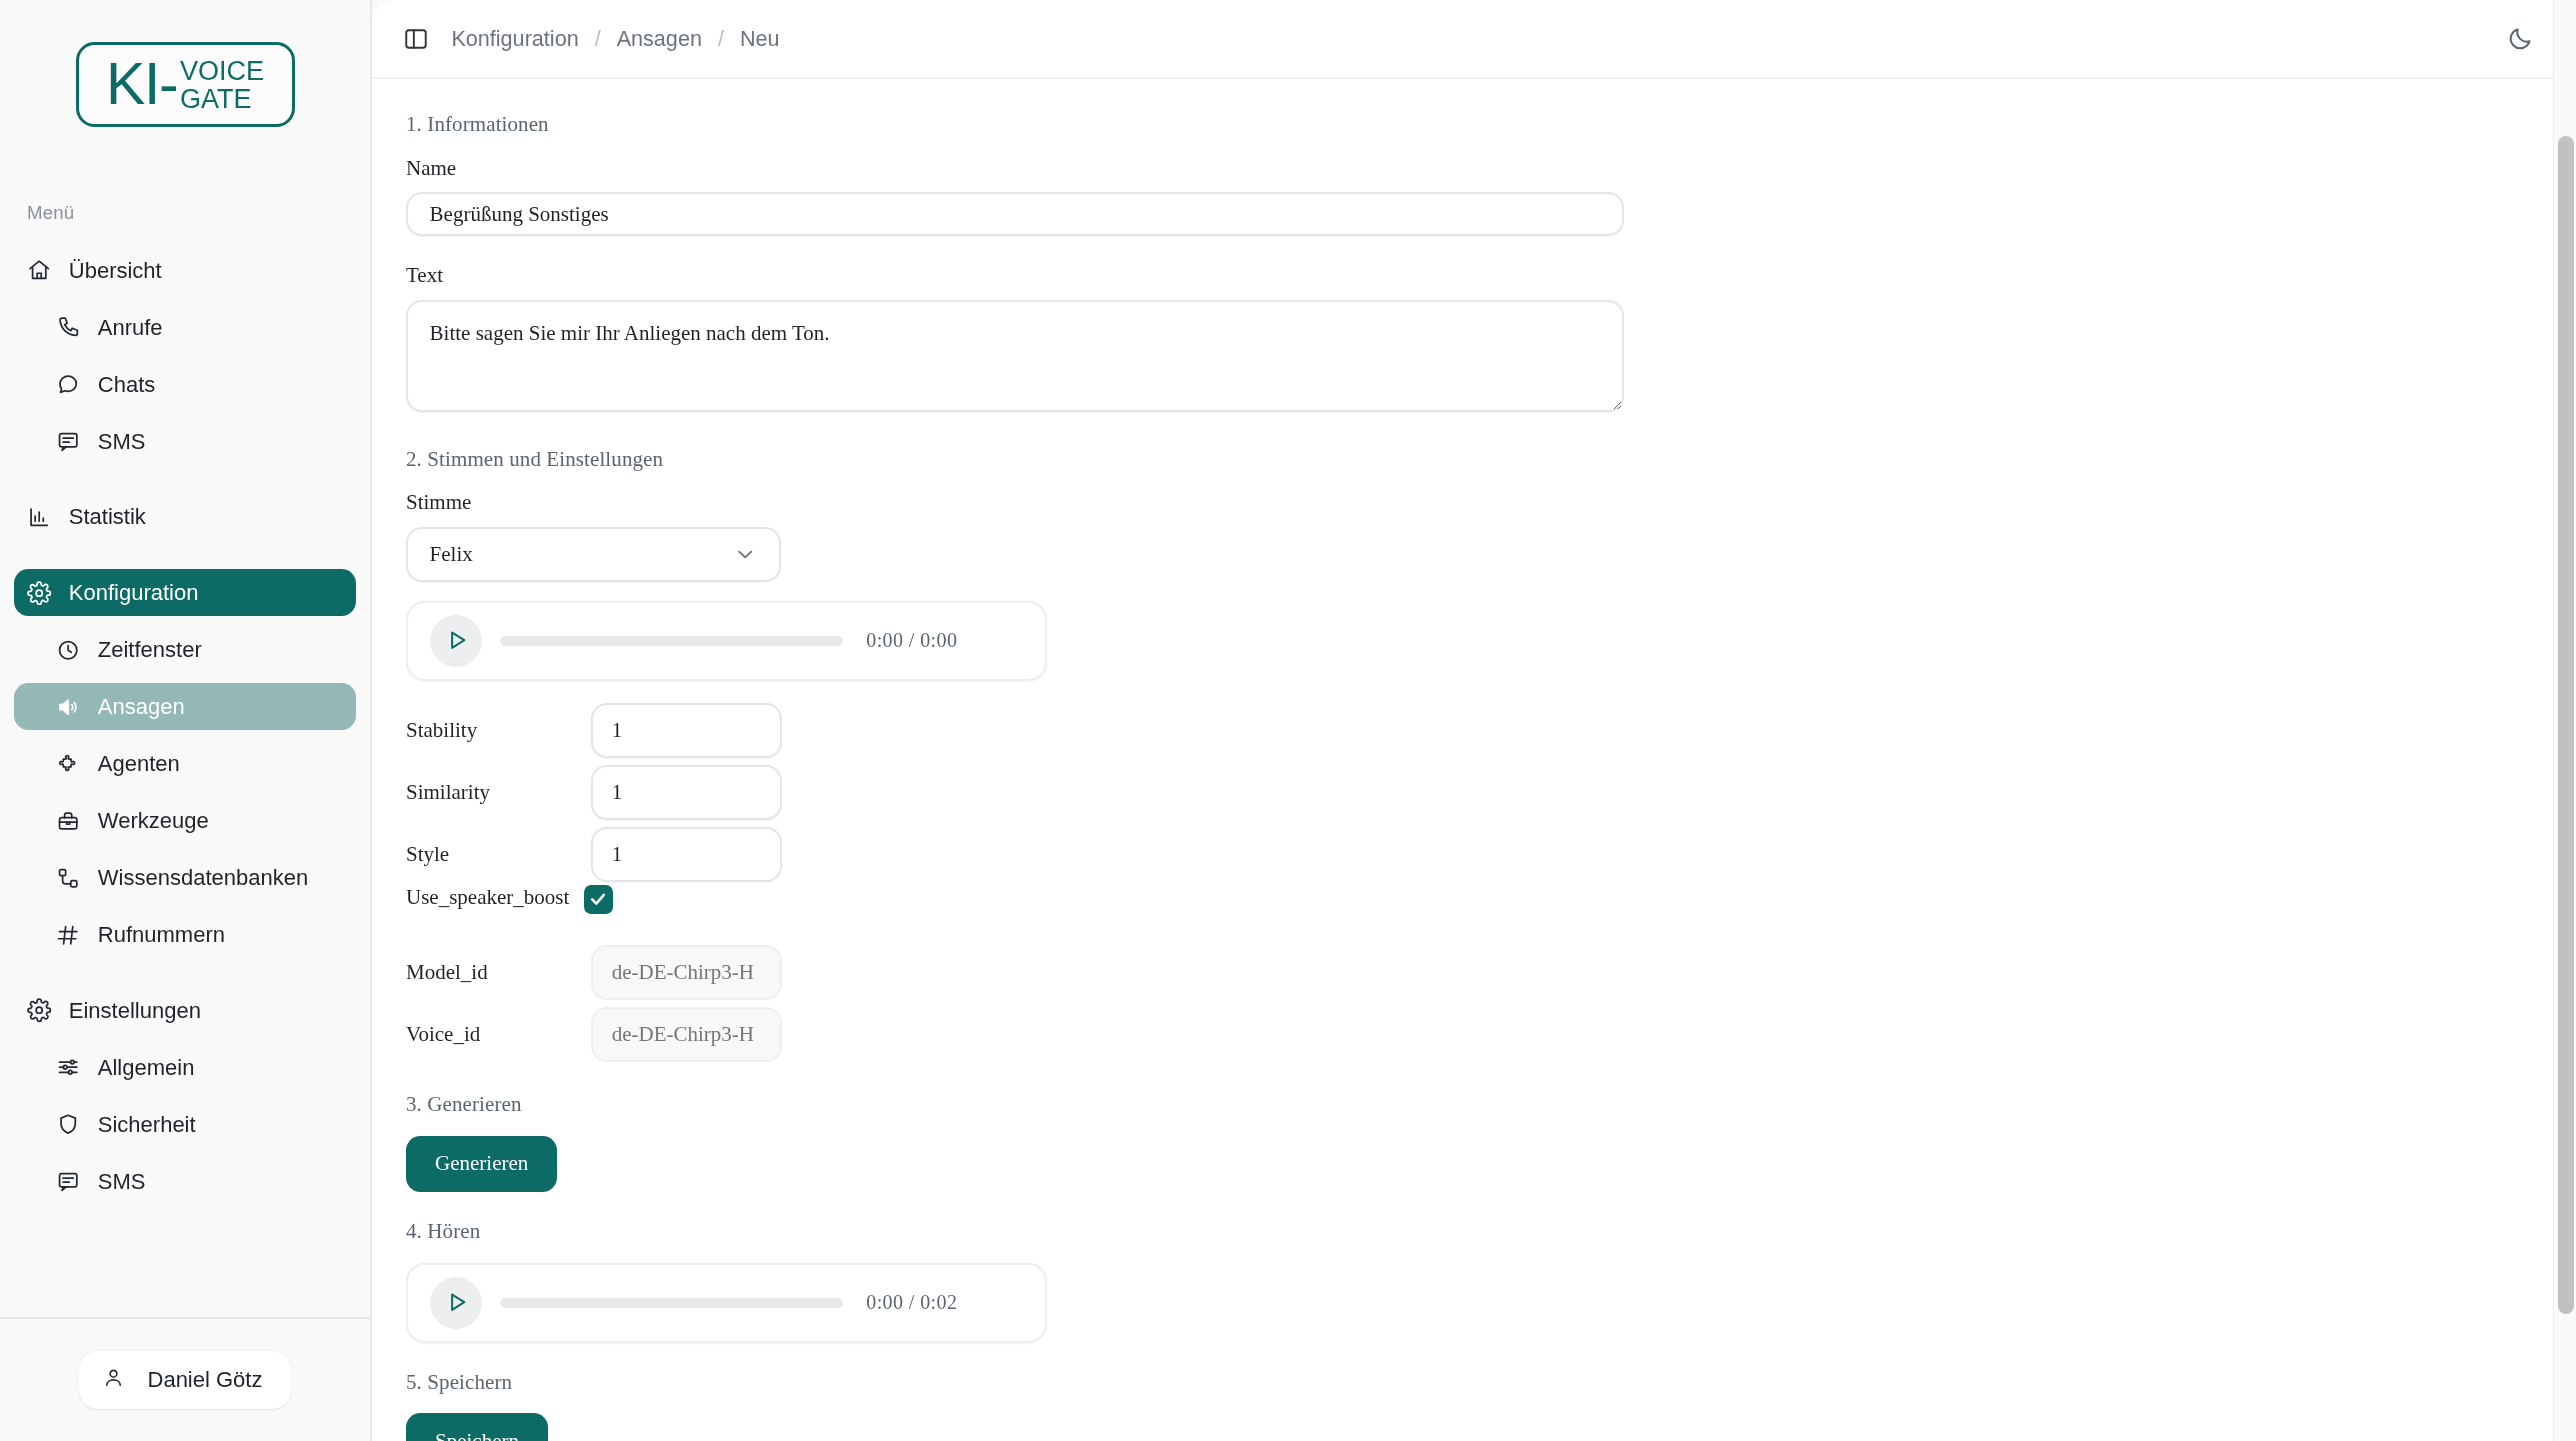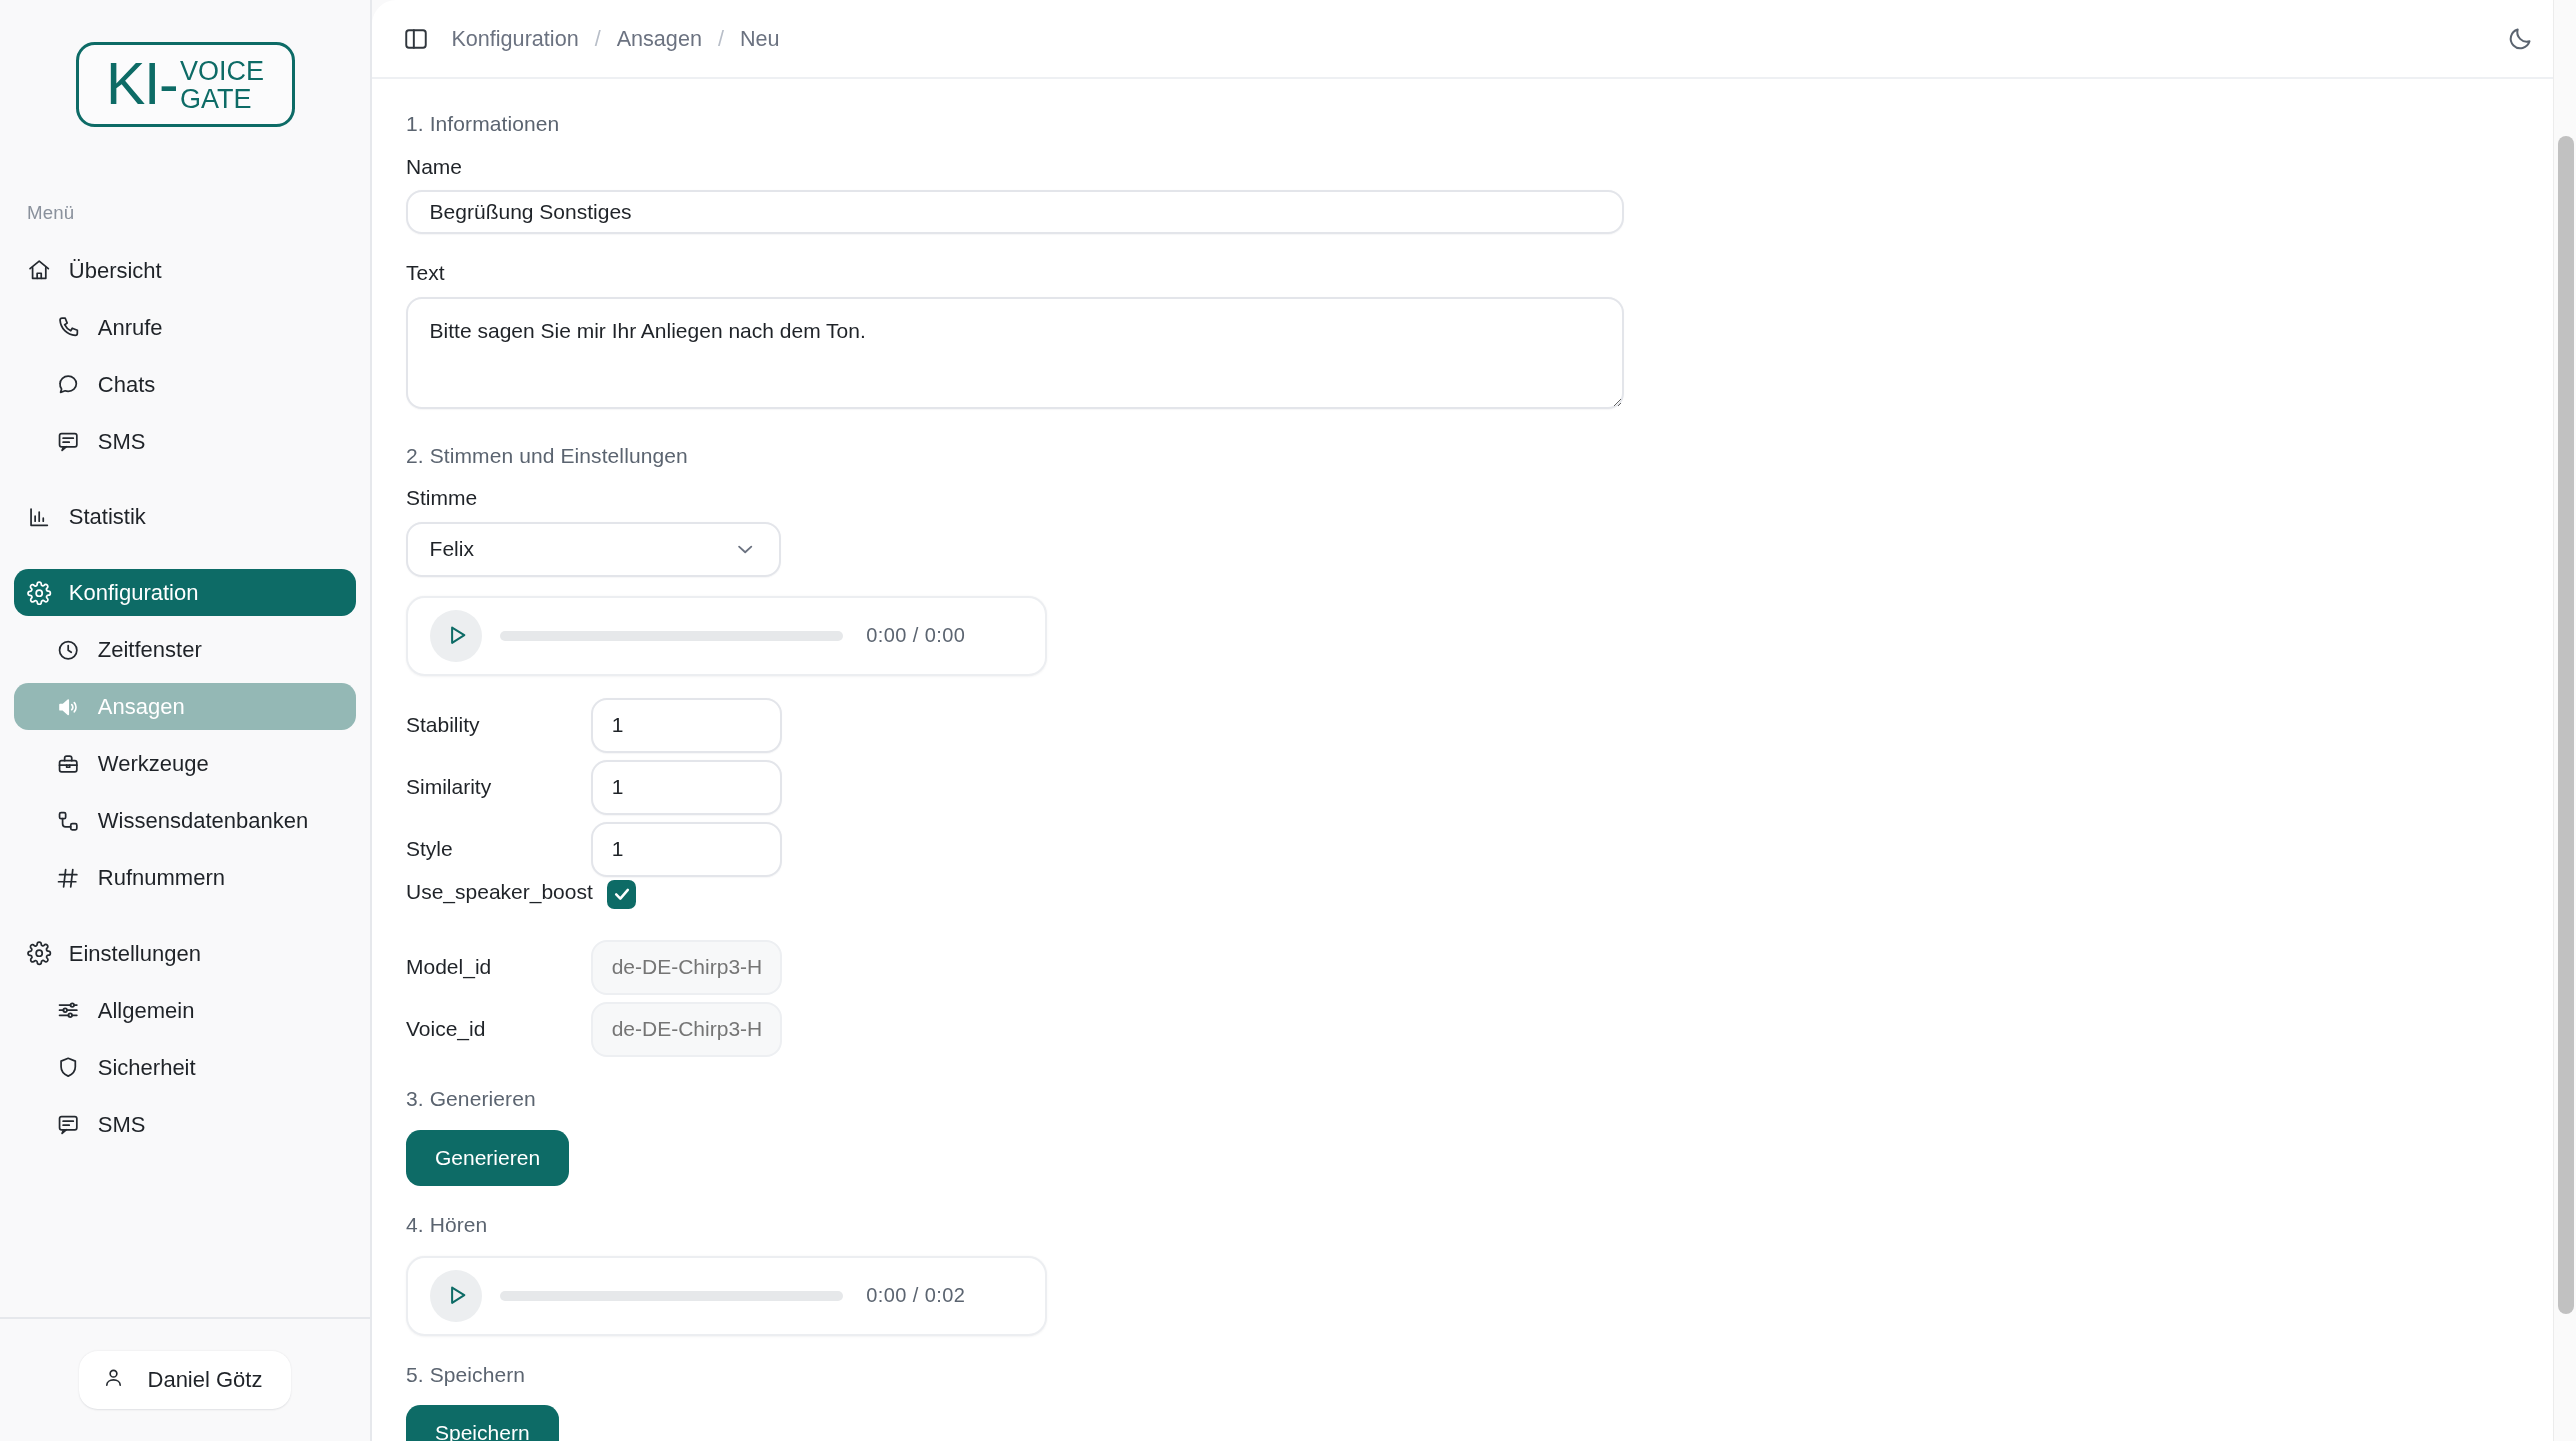--- a/index.html
+++ b/index.html
@@ -102,21 +102,21 @@
     cursor:pointer;border-radius:7.2px;
   }
   .panel-toggle svg{width:26px;height:26px;}
   .crumbs{display:flex;align-items:center;gap:16px;margin-left:16px;font-size:21.6px;color:#6b7280;}
   .crumbs .sep{color:#b8bec8;}
   .crumbs .crumb{cursor:pointer;}
   .topbar-right{margin-left:auto;display:flex;align-items:center;}
   .moon-btn{width:43px;height:43px;display:flex;align-items:center;justify-content:center;cursor:pointer;border-radius:8.6px;}
   .moon-btn svg{width:27px;height:27px;}
 
-  .content{flex:1 1 auto;padding:33px 0 8px 0;overflow:hidden;}
+  .content{flex:1 1 auto;padding:33px 0 8px 0;overflow:hidden;font-family:Liberation Serif, serif;}
   .inner{padding-left:34px;}
 
   .section-title{
     font-size:21px;color:#5b6470;margin-bottom:18.7px;letter-spacing:0.1px;
   }
   .field-label{font-size:21px;color:var(--text);margin-bottom:11.5px;}
 
   .text-input{
     width:1218px;height:44px;
     border:2.2px solid var(--field-border);border-radius:16px;
@@ -296,20 +296,28 @@
         <span class="ic">
           <svg viewBox="0 0 24 24" fill="none" stroke="#fff" stroke-width="1.7" stroke-linecap="round" stroke-linejoin="round">
               <path d="M4 9.5h3L12 5v14l-5-4.5H4z" fill="#fff"></path>
               <path d="M15.5 9.5a3.5 3.5 0 0 1 0 5"></path>
               <path d="M18 7.5a7 7 0 0 1 0 9"></path>
             </svg>
         </span>
         <span>Ansagen</span>
       </div>
 
+      <div class="nav-item sub">
+        <span class="ic">
+          <svg viewBox="0 0 24 24" fill="none" stroke="#24292f" stroke-width="1.7" stroke-linecap="round" stroke-linejoin="round">
+              <path d="M9.5 4.5a1.6 1.6 0 0 1 3 0c0 .9-.5 1.3-.5 1.8s.6.7 1.2.7h1.6v1.6c0 .6.2 1.2.7 1.2s.9-.5 1.8-.5a1.6 1.6 0 0 1 0 3c-.9 0-1.3-.5-1.8-.5s-.7.6-.7 1.2v1.6h-1.6c-.6 0-1.2.2-1.2.7s.5.9.5 1.8a1.6 1.6 0 0 1-3 0c0-.9.5-1.3.5-1.8s-.6-.7-1.2-.7H7.2v-1.6c0-.6-.2-1.2-.7-1.2s-.9.5-1.8.5a1.6 1.6 0 0 1 0-3c.9 0 1.3.5 1.8.5s.7-.6.7-1.2V7h1.6c.6 0 1.2-.2 1.2-.7s-.5-.9-.5-1.8z"></path>
+            </svg>
+        </span>
+        <span>Agenten</span>
+      </div>
 
       <div class="nav-item sub">
         <span class="ic">
           <svg viewBox="0 0 24 24" fill="none" stroke="#24292f" stroke-width="1.7" stroke-linecap="round" stroke-linejoin="round">
               <rect x="3.5" y="8.5" width="17" height="11" rx="2"></rect>
               <path d="M8.5 8.5V6a2 2 0 0 1 2-2h3a2 2 0 0 1 2 2v2.5"></path>
               <path d="M3.5 13h17"></path>
               <path d="M10.5 13v2h3v-2"></path>
             </svg>
         </span>

